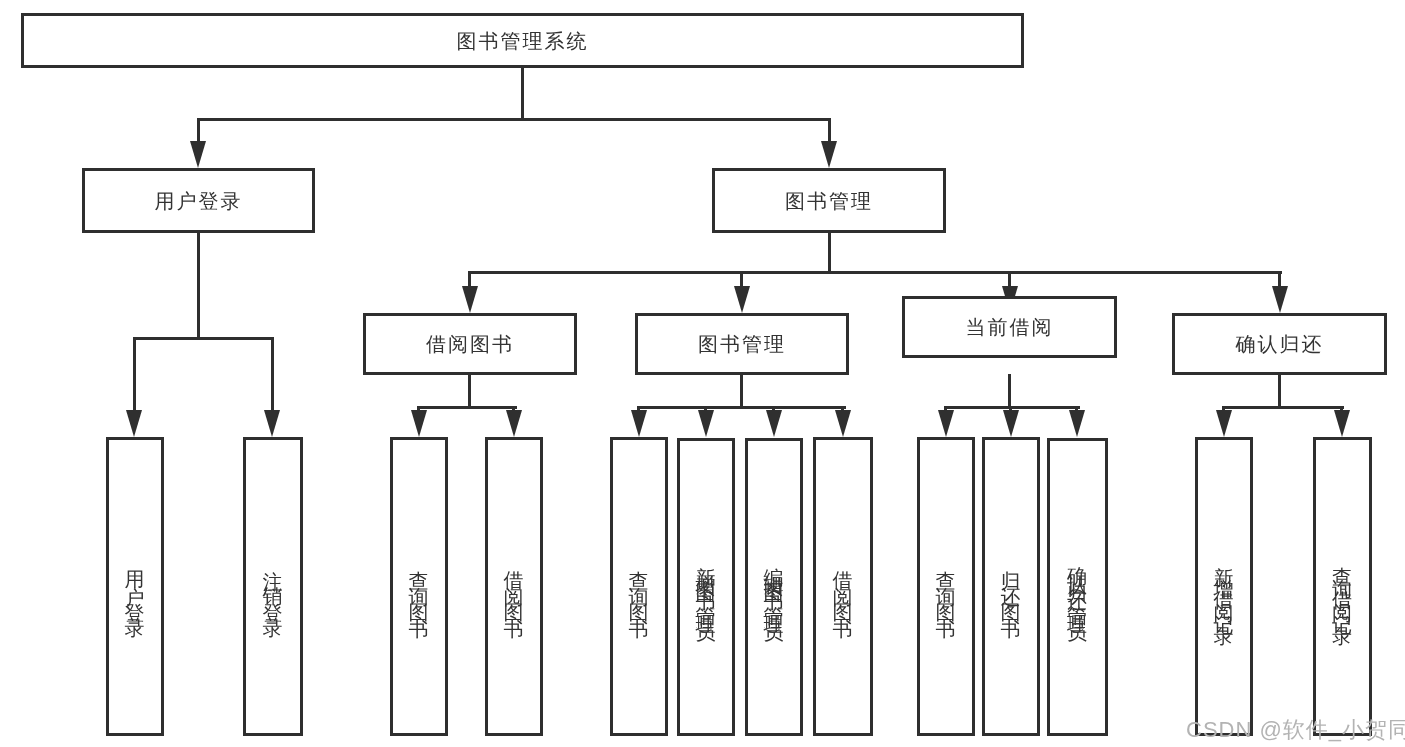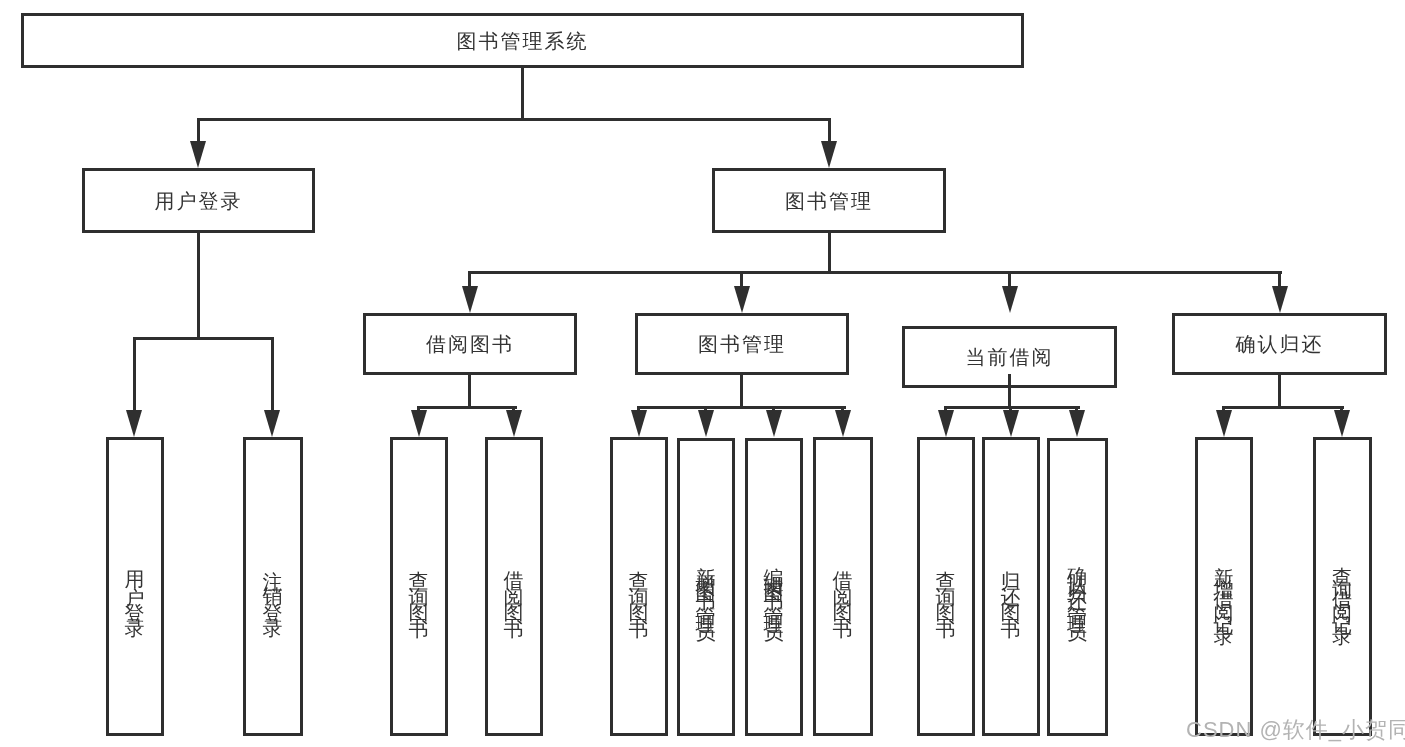--- a/index.html
+++ b/index.html
@@ -73,21 +73,21 @@
   <div class="arrow" style="left:1002px;top:286px"></div>
   <div class="line" style="left:1278px;top:271px;width:3px;height:20px"></div>
   <div class="arrow" style="left:1272px;top:286px"></div>
 
   <div class="node hz" style="left:363px;top:313px;width:214px;height:62px">
     <span>借阅图书</span>
   </div>
   <div class="node hz" style="left:635px;top:313px;width:214px;height:62px">
     <span>图书管理</span>
   </div>
-  <div class="node hz" style="left:902px;top:326px;width:215px;height:62px">
+  <div class="node hz" style="left:902px;top:296px;width:215px;height:62px">
     <span>当前借阅</span>
   </div>
   <div class="node hz" style="left:1172px;top:313px;width:215px;height:62px">
     <span>确认归还</span>
   </div>
 
   <div class="line" style="left:468px;top:374px;width:3px;height:34px"></div>
   <div class="line" style="left:417px;top:406px;width:100px;height:3px"></div>
   <div class="line" style="left:417px;top:406px;width:3px;height:10px"></div>
   <div class="arrow" style="left:411px;top:410px"></div>

